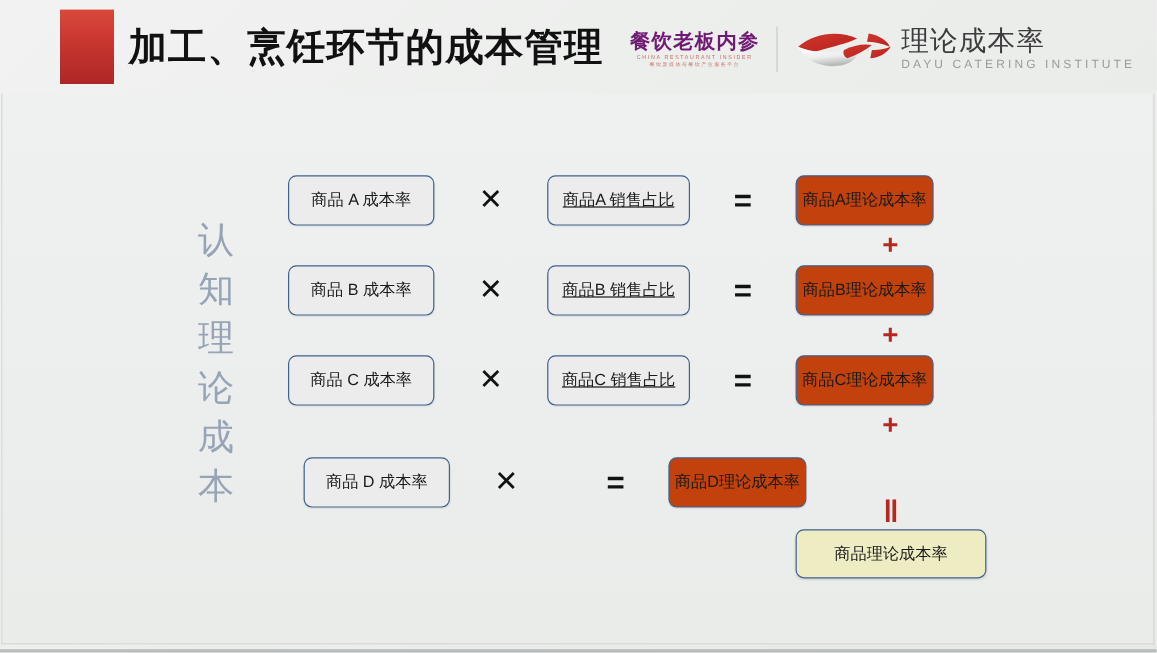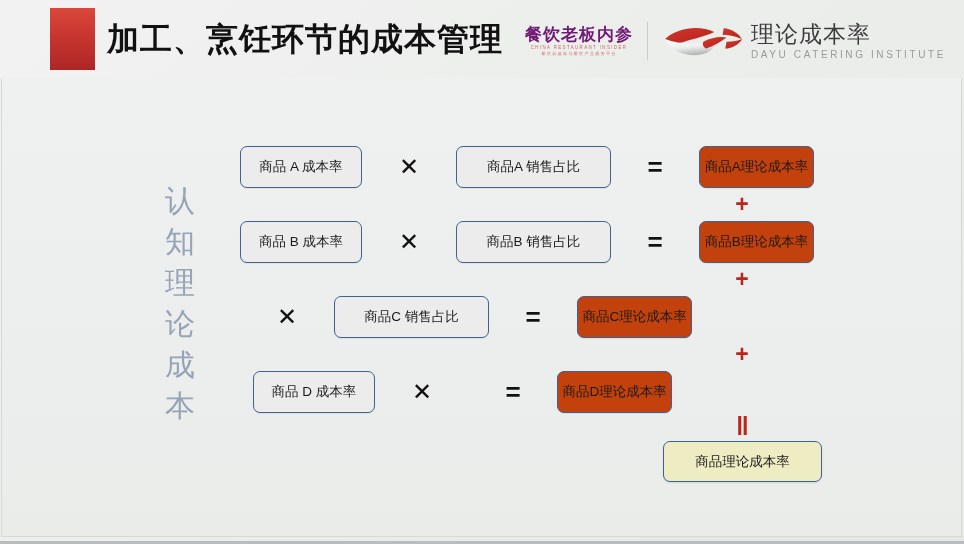--- a/index.html
+++ b/index.html
@@ -171,45 +171,46 @@
     position: absolute;
     left: 240px;
     width: 620px;
     height: 42px;
     display: flex;
     align-items: center;
   }
   .row-a { top: 146px; }
   .row-b { top: 221px; }
   .row-c { top: 296px; }
-  .row-d { top: 371px; padding-left: 13px; }
+  .row-d { top: 381px; padding-left: 13px; }
 
   .box {
     box-sizing: border-box;
     border: 1.4px solid #41618f;
     border-radius: 7px;
     display: flex;
     align-items: center;
     justify-content: center;
     font-size: 13.5px;
     color: #1a1a1a;
     text-align: center;
     white-space: nowrap;
   }
   .box-cost {
     width: 122px;
     height: 42px;
     background: #ebeceb;
     box-shadow: 0 1px 1px rgba(0,0,0,0.06);
   }
   .box-share {
-    width: 155px;
+    width: 119px;
     height: 42px;
     background: #ebeceb;
     box-shadow: 0 1px 1px rgba(0,0,0,0.06);
+    text-decoration: underline;
   }
   .box-result {
     width: 115px;
     height: 42px;
     background: #c2410c;
     flex-direction: row;
     line-height: 18px;
     box-shadow: 0 1px 1px rgba(0,0,0,0.07);
   }
   .op {
@@ -362,20 +363,21 @@
       <div class="op op-equals">=</div>
       <div class="box box-result">
         <div>商品B</div>
         <div>理论成本率</div>
       </div>
     </div>
 
     <div class="plus plus-2">+</div>
 
     <div class="row row-c">
+      <div class="box box-cost">商品 C 成本率</div>
       <div class="op op-times">✕</div>
       <div class="box box-share">商品C 销售占比</div>
       <div class="op op-equals">=</div>
       <div class="box box-result">
         <div>商品C</div>
         <div>理论成本率</div>
       </div>
     </div>
 
     <div class="plus plus-3">+</div>

